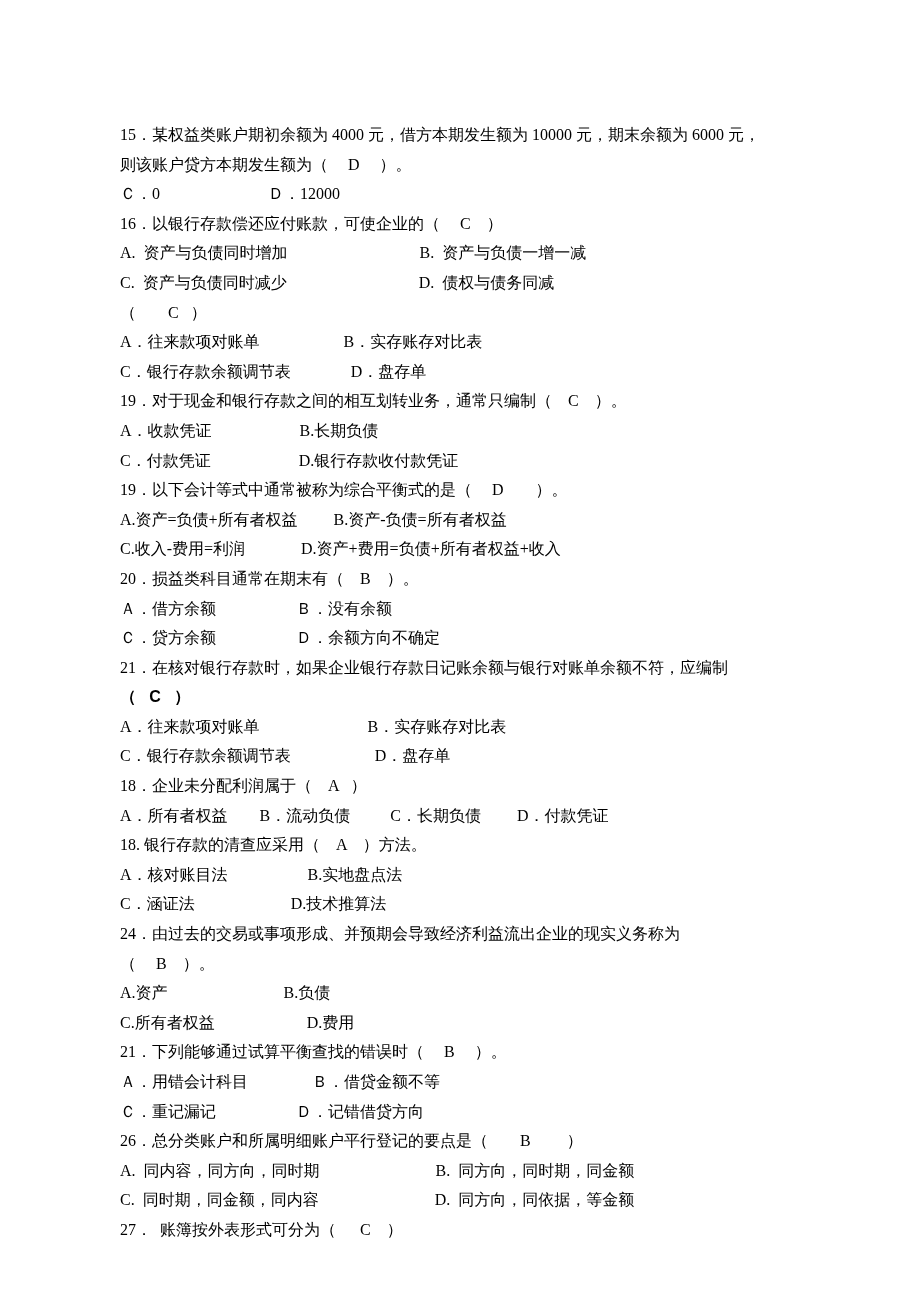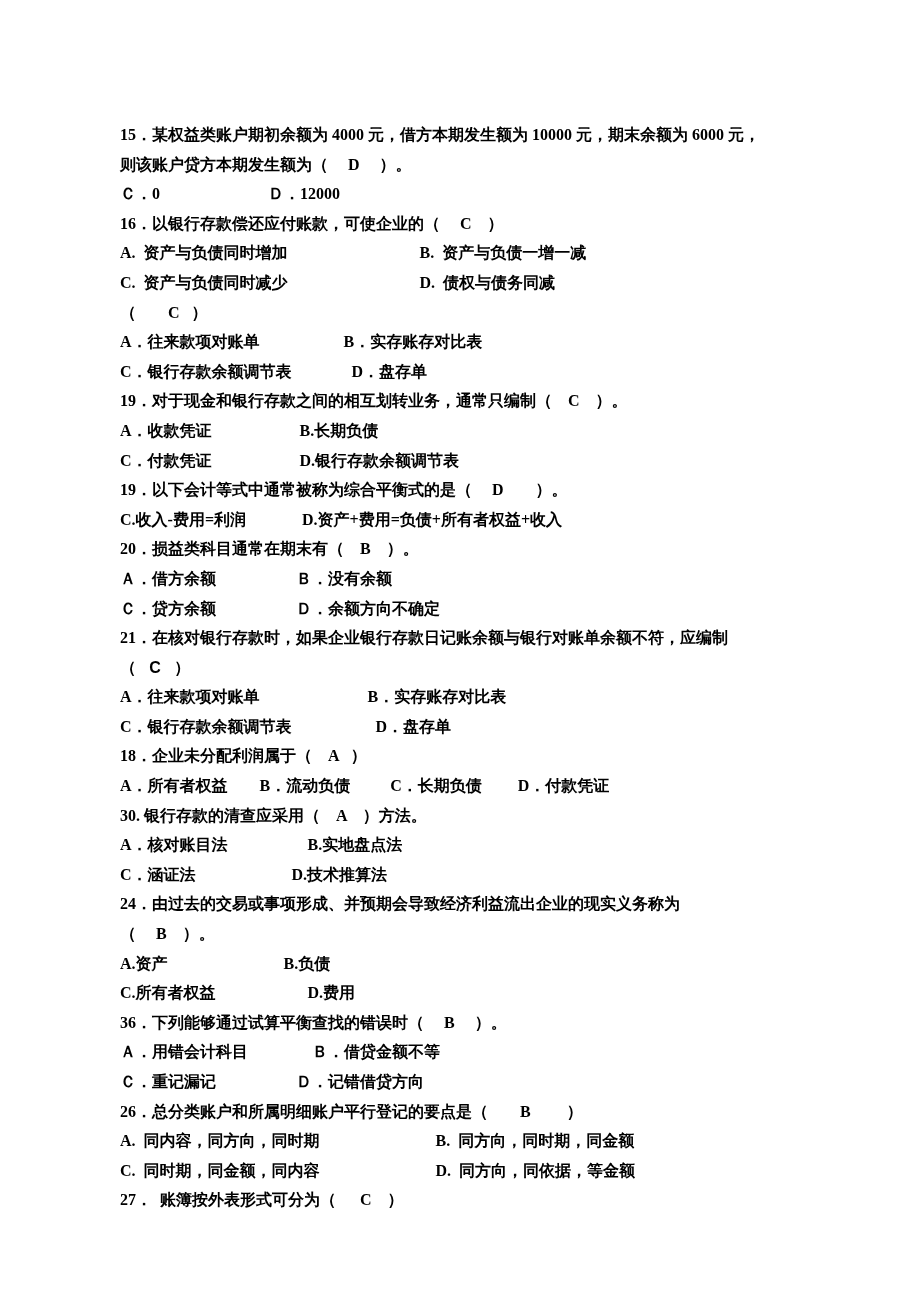--- a/index.html
+++ b/index.html
@@ -11,21 +11,20 @@
       line-height: 1.85;
       color: #000;
     }
     .page {
       width: 920px;
       box-sizing: border-box;
       padding: 120px 120px 40px 120px;
     }
     .line {
       white-space: pre-wrap;
-      font-weight: bold;
     }
     .bold {
       font-family: "SimHei", "黑体", sans-serif;
       font-weight: bold;
     }
   </style>
 </head>
 <body>
 
 <div class="page" id="page-root">
@@ -40,54 +39,55 @@
       <div class="line">C.  资产与负债同时减少                                 D.  债权与债务同减</div>
     </div>
     <div>
       <div class="line">（        C   ）</div>
       <div class="line">A．往来款项对账单                     B．实存账存对比表</div>
       <div class="line">C．银行存款余额调节表               D．盘存单</div>
     </div>
     <div>
       <div class="line">19．对于现金和银行存款之间的相互划转业务，通常只编制（    C    ）。</div>
       <div class="line">A．收款凭证                      B.长期负债</div>
-      <div class="line">C．付款凭证                      D.银行存款余额调节表</div>
+      <div class="line">C．付款凭证                      D.银行存款收付款凭证</div>
     </div>
     <div>
       <div class="line">19．以下会计等式中通常被称为综合平衡式的是（     D        ）。</div>
+      <div class="line">A.资产=负债+所有者权益         B.资产-负债=所有者权益</div>
       <div class="line">C.收入-费用=利润              D.资产+费用=负债+所有者权益+收入</div>
     </div>
     <div>
       <div class="line">20．损益类科目通常在期末有（    B    ）。</div>
       <div class="line">Ａ．借方余额                    Ｂ．没有余额</div>
       <div class="line">Ｃ．贷方余额                    Ｄ．余额方向不确定</div>
     </div>
     <div>
       <div class="line">21．在核对银行存款时，如果企业银行存款日记账余额与银行对账单余额不符，应编制</div>
       <div class="line bold">（   C   ）</div>
       <div class="line">A．往来款项对账单                           B．实存账存对比表</div>
       <div class="line">C．银行存款余额调节表                     D．盘存单</div>
     </div>
     <div>
       <div class="line">18．企业未分配利润属于（    A   ）</div>
       <div class="line">A．所有者权益        B．流动负债          C．长期负债         D．付款凭证</div>
     </div>
     <div>
-      <div class="line">30. 银行存款的清查应采用（    A    ）方法。</div>
+      <div class="line">18. 银行存款的清查应采用（    A    ）方法。</div>
       <div class="line">A．核对账目法                    B.实地盘点法</div>
       <div class="line">C．涵证法                        D.技术推算法</div>
     </div>
     <div>
       <div class="line">24．由过去的交易或事项形成、并预期会导致经济利益流出企业的现实义务称为</div>
       <div class="line">（     B    ）。</div>
       <div class="line">A.资产                             B.负债</div>
       <div class="line">C.所有者权益                       D.费用</div>
     </div>
     <div>
-      <div class="line">36．下列能够通过试算平衡查找的错误时（     B     ）。</div>
+      <div class="line">21．下列能够通过试算平衡查找的错误时（     B     ）。</div>
       <div class="line">Ａ．用错会计科目                Ｂ．借贷金额不等</div>
       <div class="line">Ｃ．重记漏记                    Ｄ．记错借贷方向</div>
     </div>
     <div>
       <div class="line">26．总分类账户和所属明细账户平行登记的要点是（        B         ）</div>
       <div class="line">A.  同内容，同方向，同时期                             B.  同方向，同时期，同金额</div>
       <div class="line">C.  同时期，同金额，同内容                             D.  同方向，同依据，等金额</div>
     </div>
     <div>
       <div class="line">27．  账簿按外表形式可分为（      C    ）</div>

